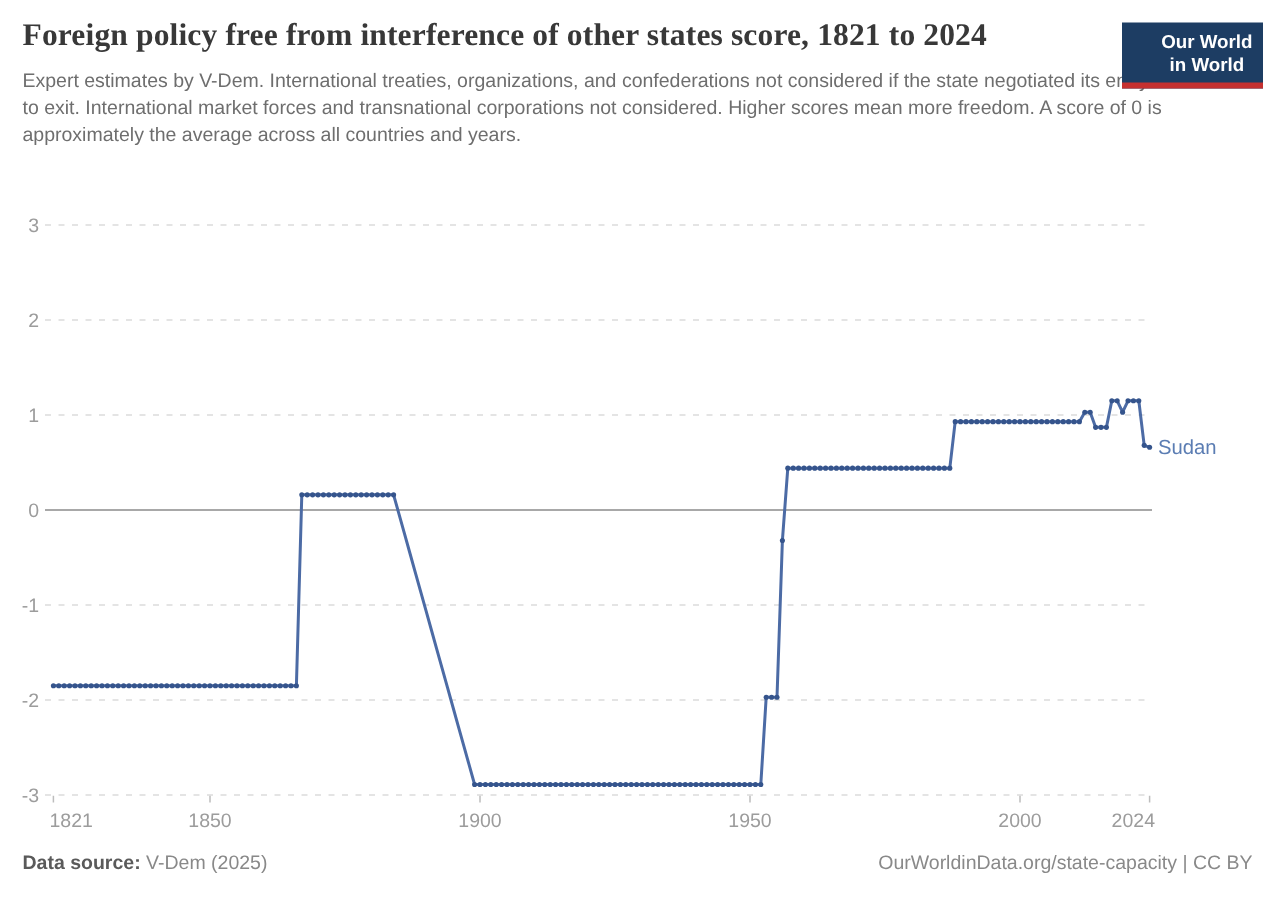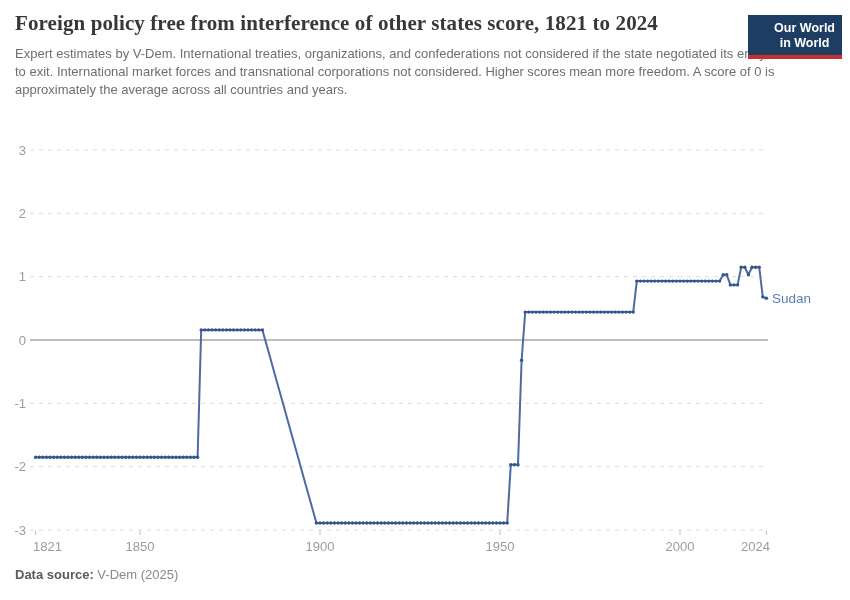--- a/index.html
+++ b/index.html
@@ -260,15 +260,16 @@
       <circle cx="752.0" cy="267.2" r="1.7" fill="#35548C"></circle>
       <circle cx="755.6" cy="267.2" r="1.7" fill="#35548C"></circle>
       <circle cx="759.2" cy="267.2" r="1.7" fill="#35548C"></circle>
       <circle cx="762.8" cy="296.9" r="1.7" fill="#35548C"></circle>
       <circle cx="766.4" cy="298.2" r="1.7" fill="#35548C"></circle>
       <text x="772" y="302.7" fill="#5B7DB3" font-size="13.5" font-family="&quot;Liberation Sans&quot;, sans-serif">Sudan</text>
     </svg>
 
   <div class="ftr">
     <div class="src"><b>Data source:</b><span> V-Dem (2025)</span></div>
+    <div class="credit">OurWorldinData.org/state-capacity | CC BY</div>
   </div>
 
 </div>
 
 </body></html>

